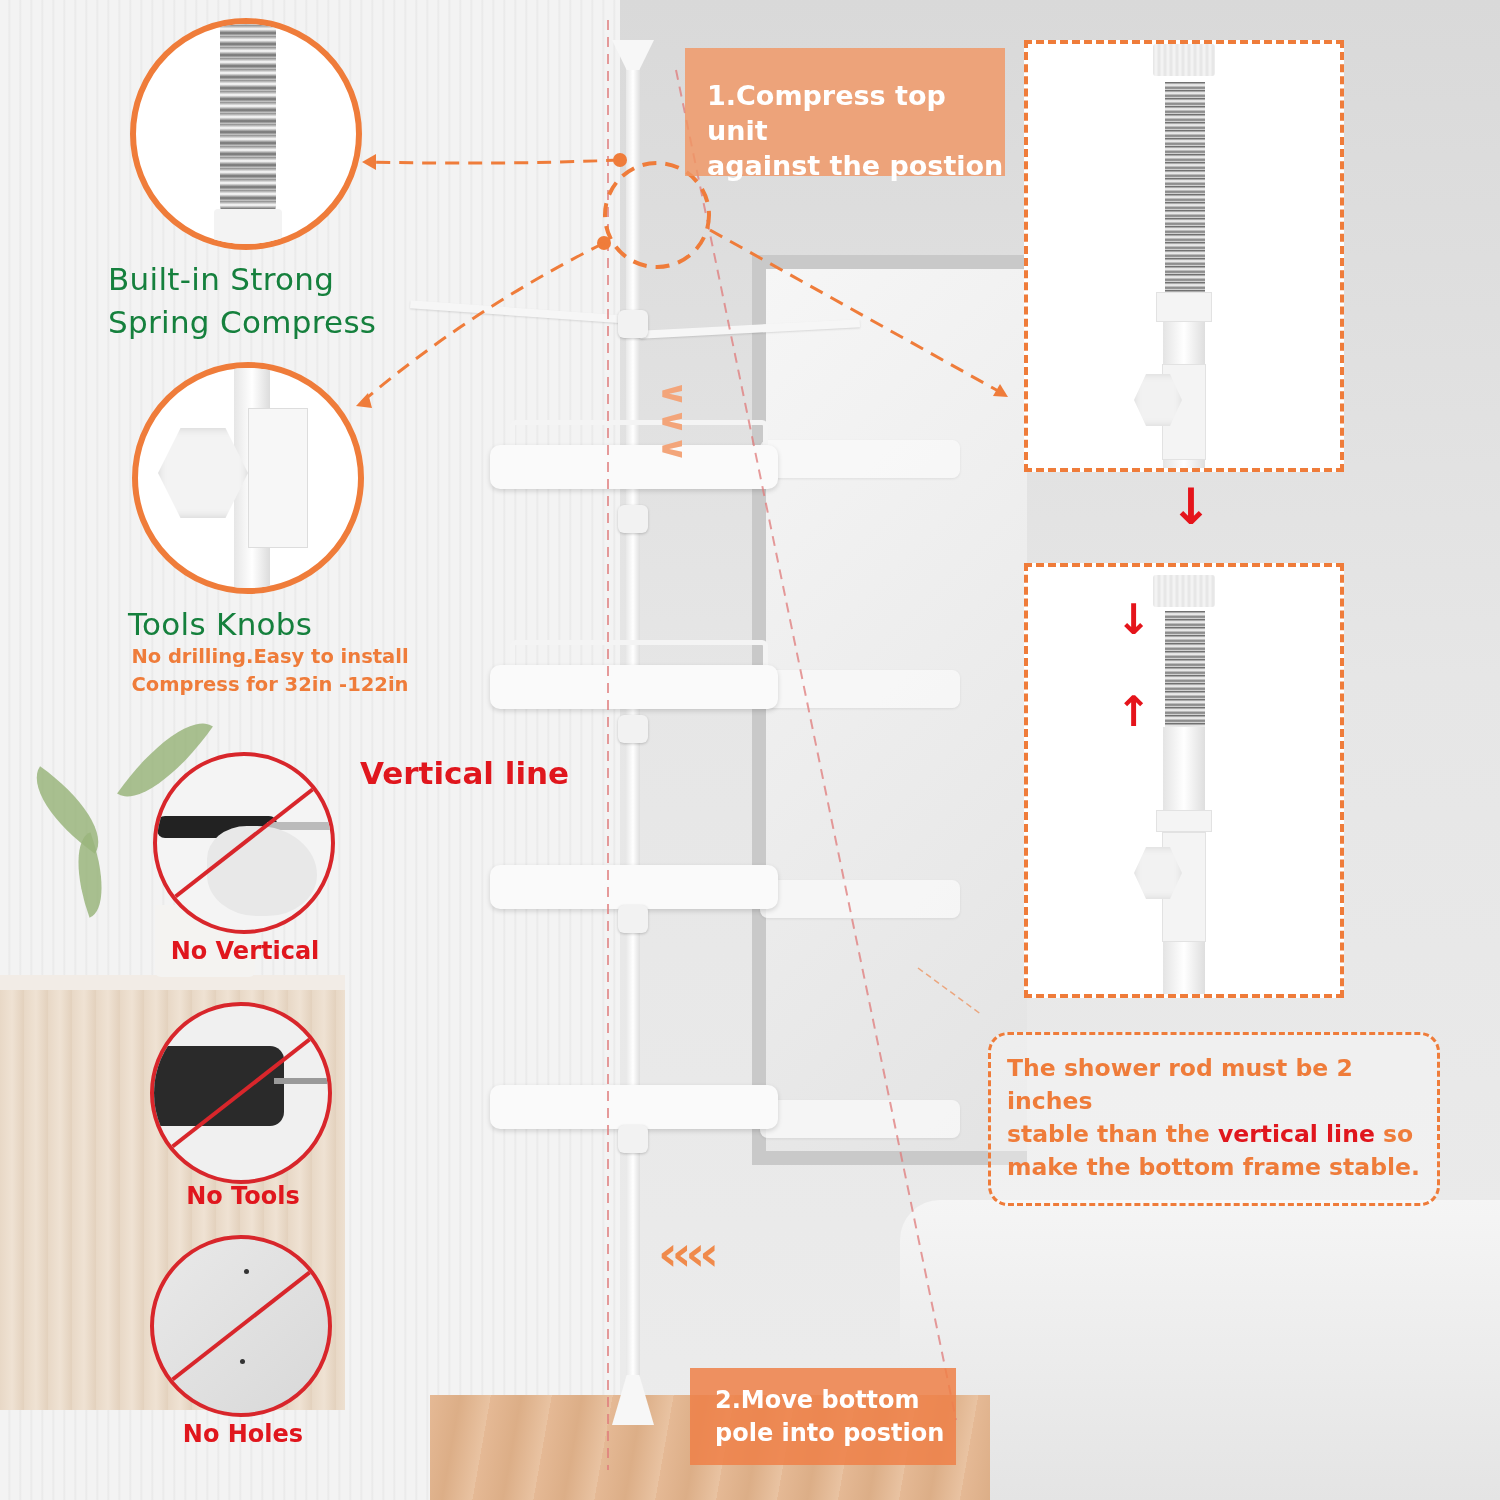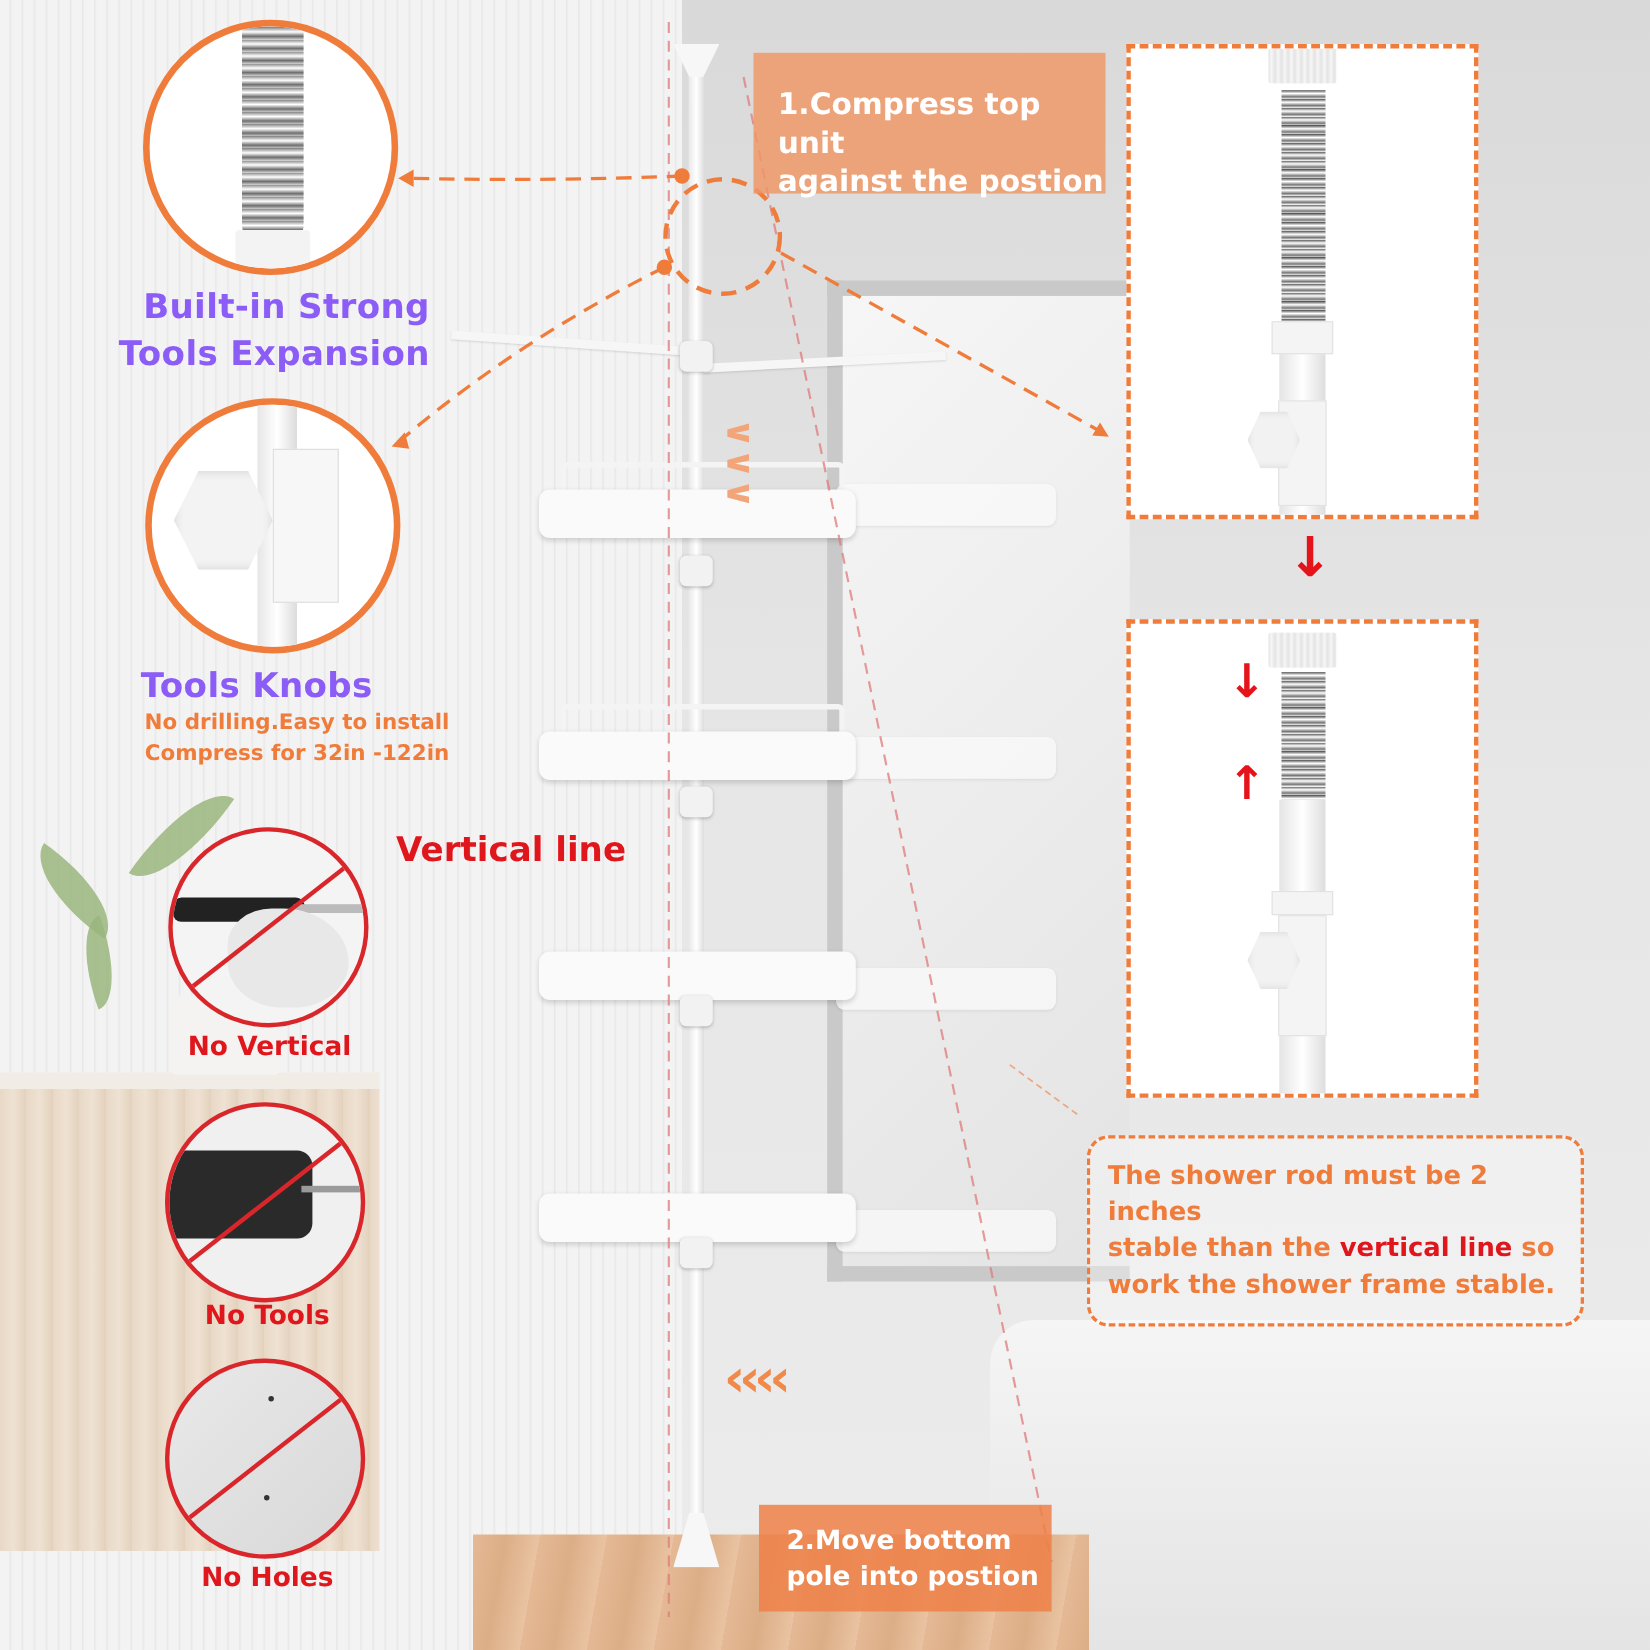--- a/index.html
+++ b/index.html
@@ -64,21 +64,21 @@
   .knob-illus-clip { position: absolute; left: 110px; top: 40px; width: 60px; height: 140px; background: #f7f7f7; border: 1px solid #ddd; }
 
   .drill-illus { position: absolute; left: 0; top: 60px; width: 120px; height: 22px; background: #222; border-radius: 8px; }
   .drill-bit { position: absolute; left: 110px; top: 66px; width: 80px; height: 8px; background: #bbb; }
   .hand-illus { position: absolute; left: 50px; top: 70px; width: 110px; height: 90px; background: #e8e8e8; border-radius: 40% 60% 50% 50%; }
   .tool-illus { position: absolute; left: -10px; top: 40px; width: 140px; height: 80px; background: #2a2a2a; border-radius: 14px; }
   .tool-bit { position: absolute; left: 120px; top: 72px; width: 60px; height: 6px; background: #9a9a9a; }
   .hole-dot { position: absolute; width: 5px; height: 5px; background: #333; border-radius: 50%; }
 
   
-  .orange-title { position: absolute; color: #8b5cf6; font-weight: bold; font-size: 31px; line-height: 43px; letter-spacing: .3px; text-align: right; }
+  .orange-title { position: absolute; color: #15803d; font-weight: normal; font-size: 31px; line-height: 43px; letter-spacing: .3px; }
   .orange-sub { position: absolute; color: #ef7c3a; font-weight: bold; font-size: 19.5px; line-height: 28px; text-align: center; }
   .red-label { position: absolute; color: #e0161d; font-weight: bold; font-size: 24px; text-align: center; }
   .red-big { position: absolute; color: #e0161d; font-weight: bold; font-size: 31px; }
 
   .step-box { position: absolute; background: rgba(240,150,100,.82); color: #ffffff; font-weight: bold; }
   .step1 { left: 685px; top: 48px; width: 320px; height: 128px; padding: 30px 0 0 22px; font-size: 27px; line-height: 35px; }
   .step2 { left: 690px; top: 1368px; width: 266px; height: 97px; padding: 16px 0 0 25px; font-size: 24px; line-height: 33px; background: rgba(238,128,72,.85); }
 
   .detail-box { position: absolute; border: 4px dashed #ef7c3a; background: #ffffff; overflow: hidden; }
   .detail-top { left: 1024px; top: 40px; width: 320px; height: 432px; }
@@ -157,21 +157,21 @@
   <polygon points="1008,397 993,396 1000,384" fill="#ef7c3a"></polygon>
   <path d="M918 968 L 982 1015" fill="none" stroke="#ef7c3a" stroke-width="1.5" stroke-dasharray="6,4" opacity=".6"></path>
 </svg>
 
 <div class="feature-circle orange-circle" style="left:130px;top:18px;width:232px;height:232px;">
   <div class="spring-illus"></div>
   <div class="spring-base"></div>
 </div>
 <div class="orange-title" style="left:108px;top:258px;">
   <div>Built-in Strong</div>
-  <div>Tools Expansion</div>
+  <div>Spring Compress</div>
 </div>
 
 <div class="feature-circle orange-circle" style="left:132px;top:362px;width:232px;height:232px;">
   <div class="knob-illus-pole"></div>
   <div class="knob-illus-hex"></div>
   <div class="knob-illus-clip"></div>
 </div>
 <div class="orange-title" style="left:128px;top:603px;">Tools Knobs</div>
 <div class="orange-sub" style="left:125px;top:643px;width:290px;">
   <div>No drilling.Easy to install</div>
@@ -231,14 +231,14 @@
   <div class="d-hex" style="top:280px;"></div>
   <div class="red-arrow" style="left:88px;top:28px;font-size:42px;">↓</div>
   <div class="red-arrow" style="left:88px;top:120px;font-size:42px;">↑</div>
 </div>
 
 <div class="note-box">
   <div>The shower rod must be 2 inches</div>
   <div>
     <span>stable than the </span><span class="hl">vertical line</span><span> so</span>
   </div>
-  <div>work the shower frame stable.</div>
+  <div>make the bottom frame stable.</div>
 </div>
 
 </body></html>

